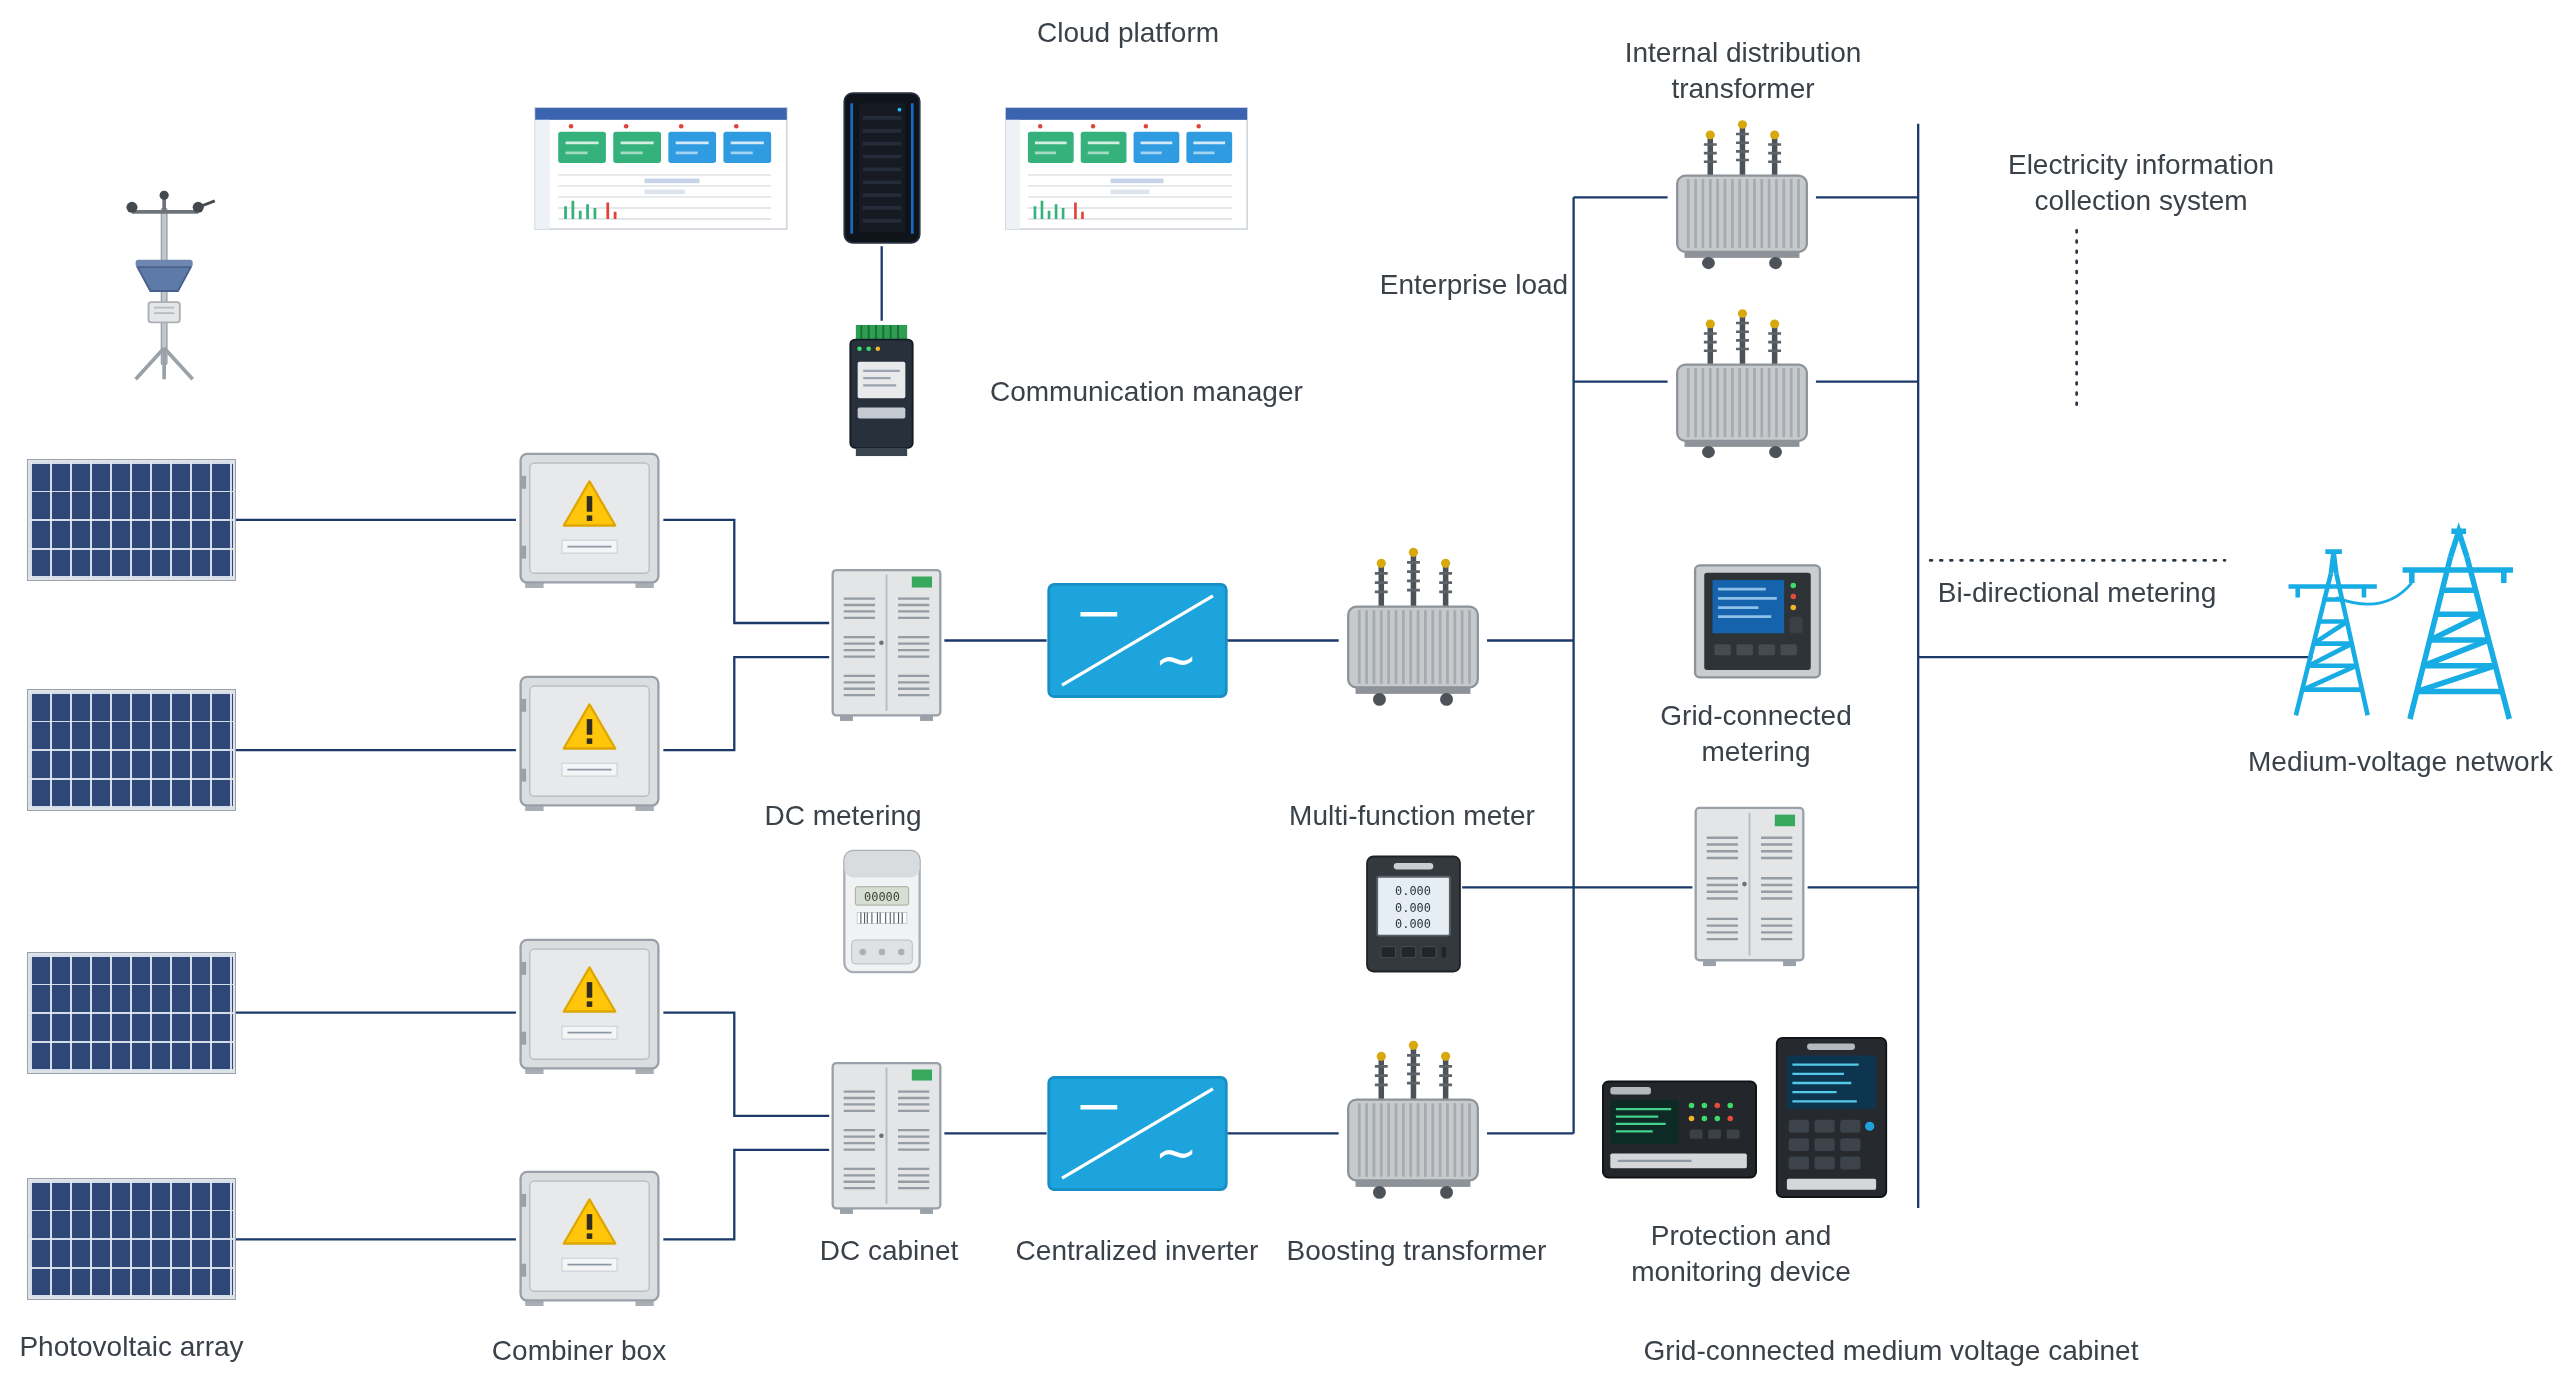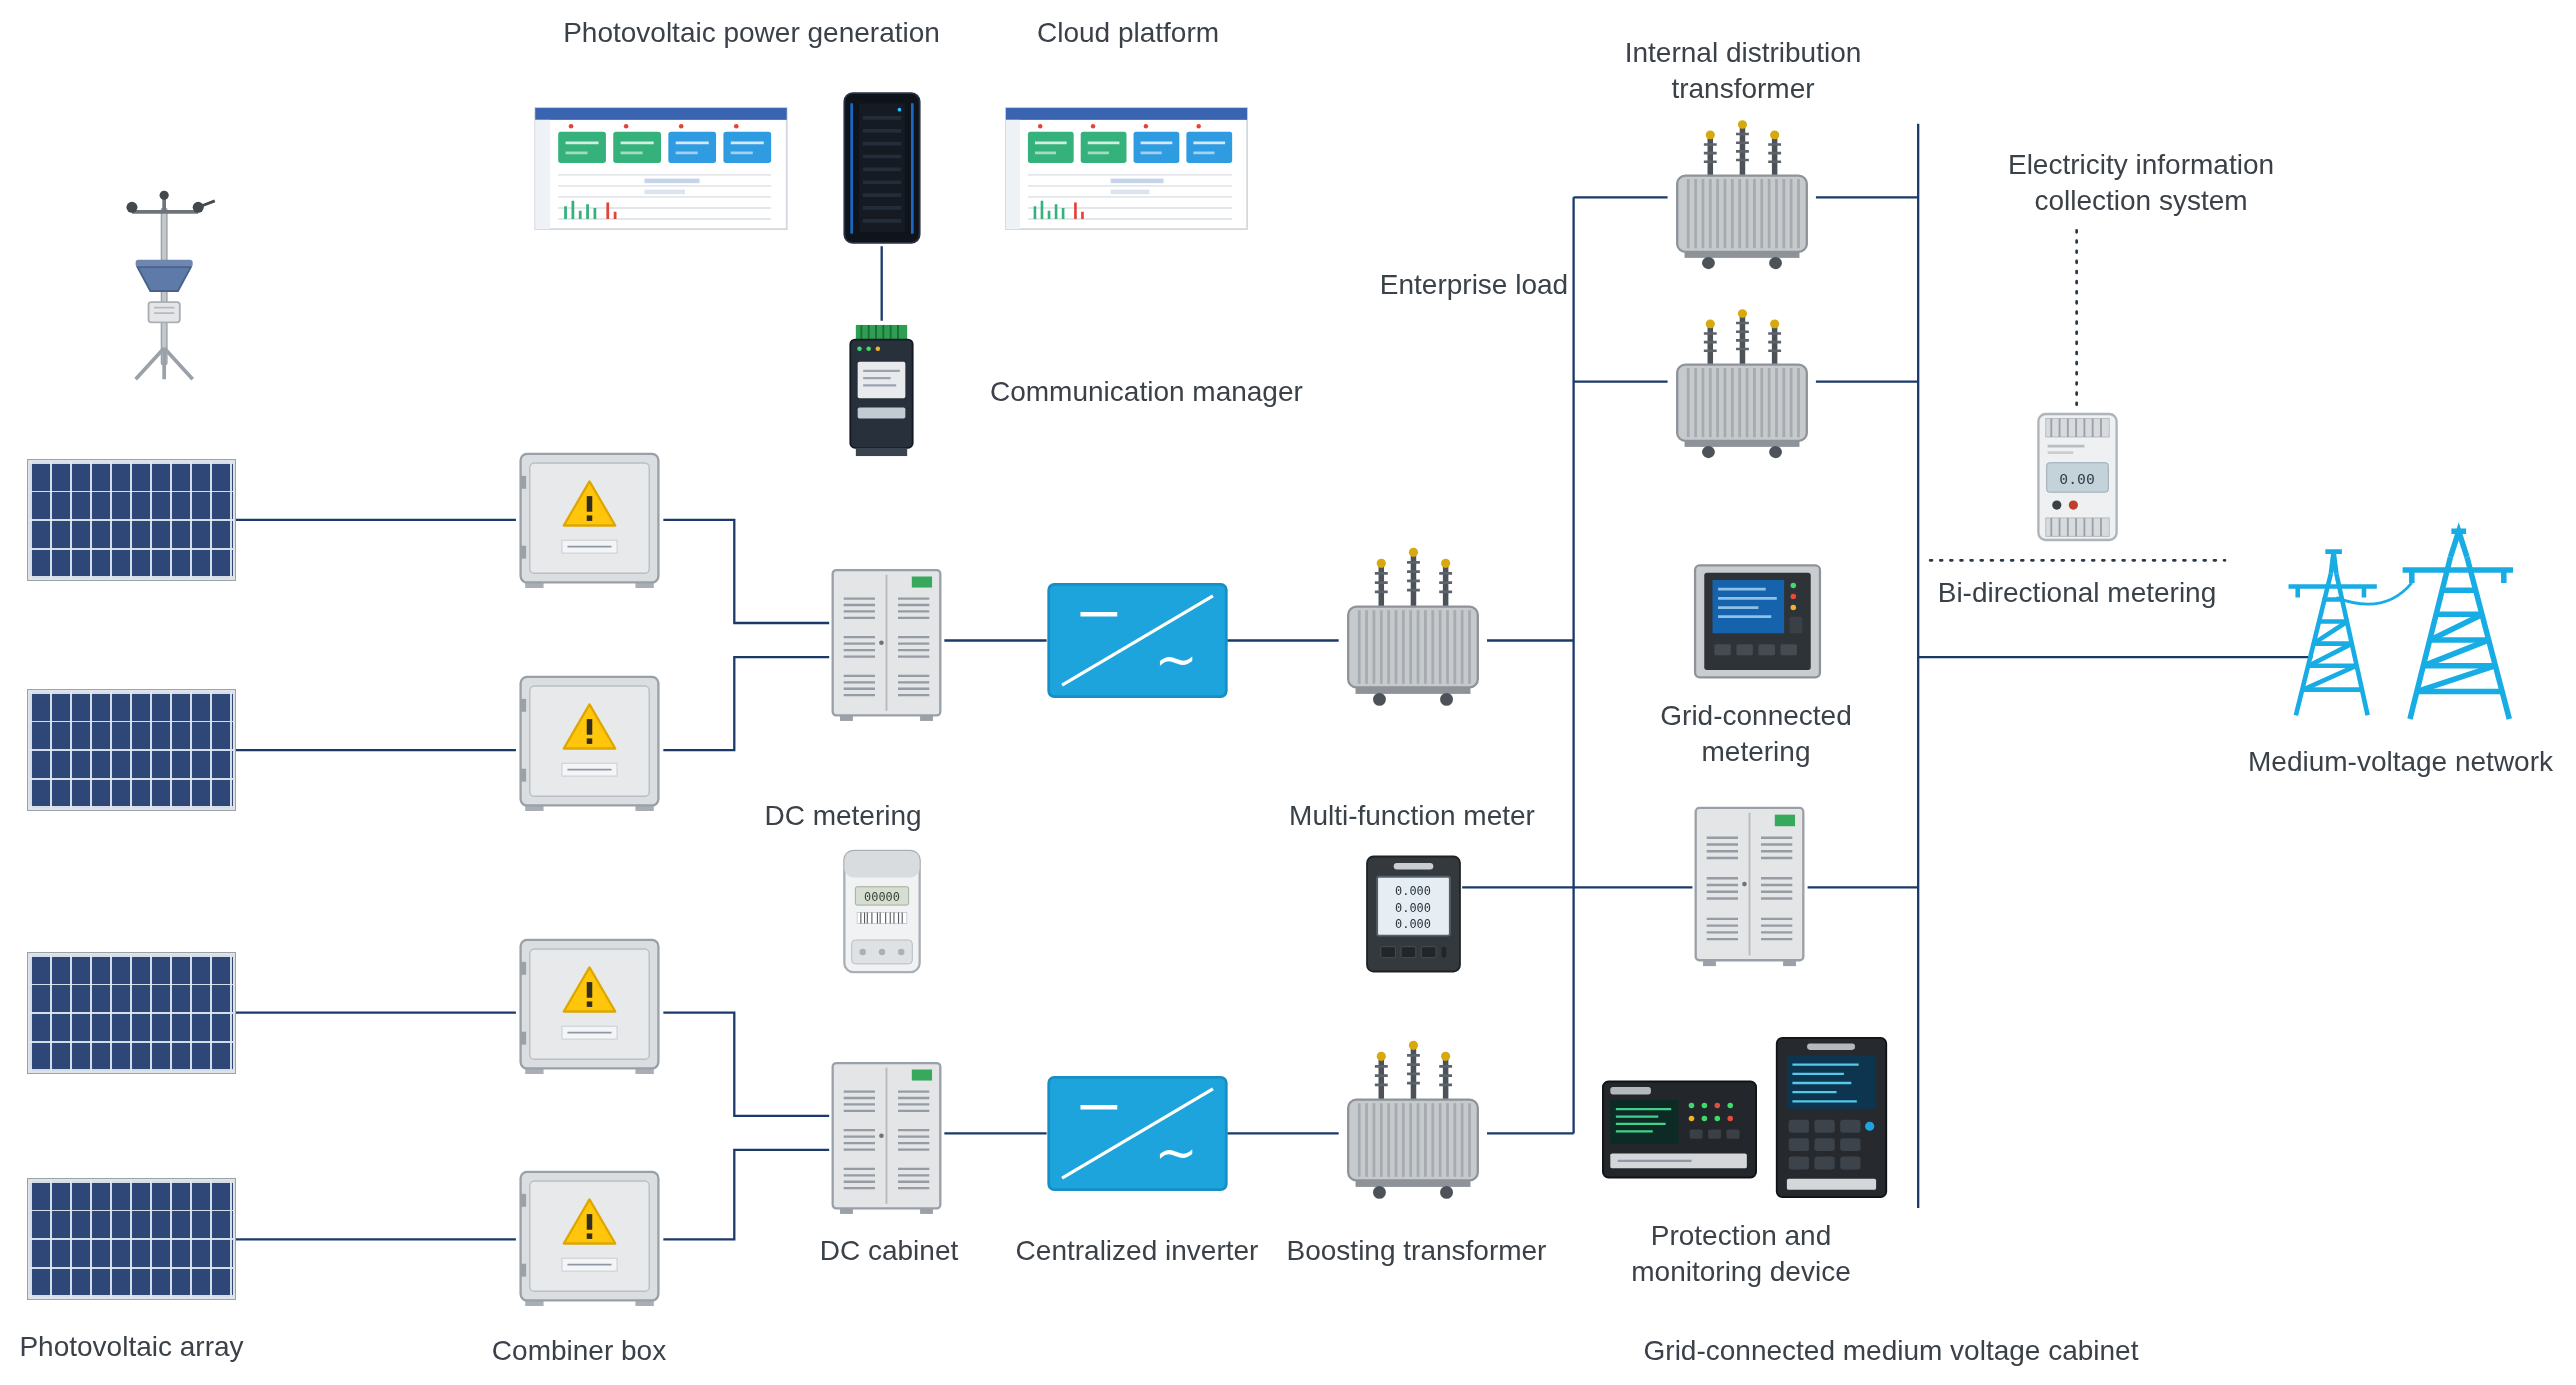--- a/index.html
+++ b/index.html
@@ -276,35 +276,20 @@
         <circle cx="110" cy="42" r="3" fill="#e84b3c"></circle>
         <circle cx="110" cy="54" r="3" fill="#f0b429"></circle>
       <rect x="106" y="64" width="14" height="18" rx="2" fill="#3a4046"></rect>
       <rect x="24" y="94" width="18" height="12" rx="2" fill="#454b51"></rect>
       <rect x="48" y="94" width="18" height="12" rx="2" fill="#454b51"></rect>
       <rect x="72" y="94" width="18" height="12" rx="2" fill="#454b51"></rect>
       <rect x="96" y="94" width="18" height="12" rx="2" fill="#454b51"></rect>
     </svg>
   </div>
 
-  <div class="dev" style="left:2020px;top:411px;width:115px;height:132px">
-    <svg viewBox="0 0 125 143">
-      <rect x="20" y="3" width="85" height="137" rx="8" fill="#eef0f1" stroke="#aeb4ba" stroke-width="2.5"></rect>
-      <rect x="28" y="8" width="69" height="20" fill="#d8dbde" stroke="#b5bac0"></rect>
-      <path d="M34 8v20M43 8v20M52 8v20M61 8v20M70 8v20M79 8v20M88 8v20" stroke="#9aa1a8" stroke-width="2"></path>
-      <path d="M30 38h40" stroke="#b9bec4" stroke-width="3"></path>
-      <path d="M30 45h28" stroke="#c9ced3" stroke-width="3"></path>
-      <rect x="29" y="56" width="67" height="32" rx="3" fill="#c4d2da" stroke="#93a6b1"></rect>
-      <text x="62" y="79" text-anchor="middle" style="font:16px 'DejaVu Sans Mono',monospace" fill="#33414b">0.00</text>
-      <circle cx="40" cy="102" r="5" fill="#3a4046"></circle>
-      <circle cx="58" cy="102" r="5" fill="#c23b2e"></circle>
-      <rect x="28" y="116" width="69" height="20" fill="#d8dbde" stroke="#b5bac0"></rect>
-      <path d="M34 116v20M43 116v20M52 116v20M61 116v20M70 116v20M79 116v20M88 116v20" stroke="#9aa1a8" stroke-width="2"></path>
-    </svg>
-  </div>
 
   <div class="dev" style="left:1692px;top:805px;width:115px;height:164px">
       <svg viewBox="0 0 125 170" preserveAspectRatio="none">
         <use href="#sym-cabinet"></use>
       </svg>
     </div>
 
   <div class="dev" style="left:1601px;top:1076px;width:157px;height:107px">
     <svg viewBox="0 0 170 116">
       <rect x="2" y="6" width="166" height="104" rx="6" fill="#23272c" stroke="#101316" stroke-width="2"></rect>
@@ -364,21 +349,20 @@
         <path d="M146 198 L231 170 M153 170 L224 142 M160 142 L217 114"></path>
         <path d="M130 66 H250"></path>
         <path d="M140 66 v14 M240 66 v14"></path>
         <path d="M182 52 L191 24 L200 52 M183 24 H199"></path>
       </g>
       <path d="M58 96 Q110 116 140 80" stroke-width="3"></path>
     </svg>
   </div>
 
   <div class="lbl" style="left:521px;top:14.7px;width:461px">
-    <div>Photovoltaic power generation</div>
   </div>
   <div class="lbl" style="left:990px;top:14.7px;width:276px">Cloud platform</div>
   <div class="lbl left" style="left:956px;top:374px;width:387px">Communication manager</div>
   <div class="lbl" style="left:0px;top:1329px;width:263px">Photovoltaic array</div>
   <div class="lbl" style="left:441px;top:1333px;width:276px">Combiner box</div>
   <div class="lbl" style="left:705px;top:798px;width:276px">DC metering</div>
   <div class="lbl" style="left:751px;top:1233px;width:276px">DC cabinet</div>
   <div class="lbl" style="left:999px;top:1233px;width:276px">Centralized inverter</div>
   <div class="lbl" style="left:1267px;top:1233px;width:299px">Boosting transformer</div>
   <div class="lbl" style="left:1274px;top:798px;width:276px">Multi-function meter</div>

